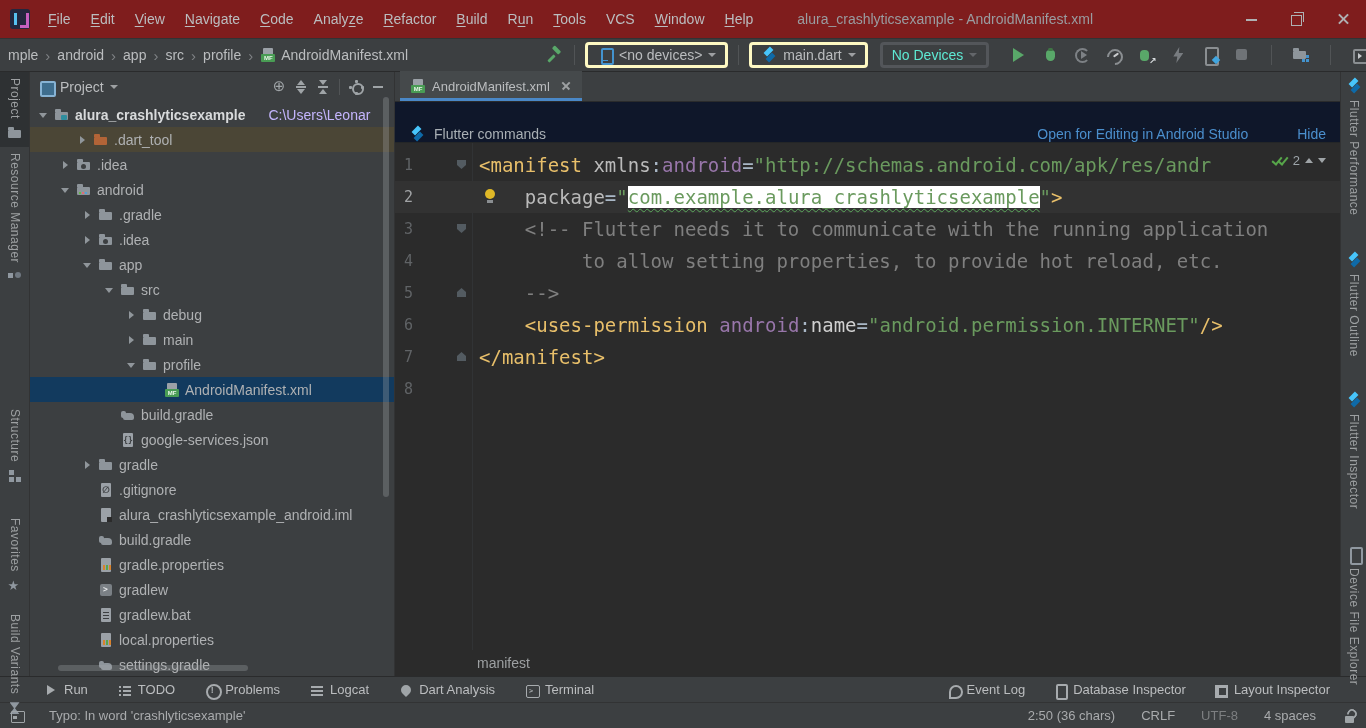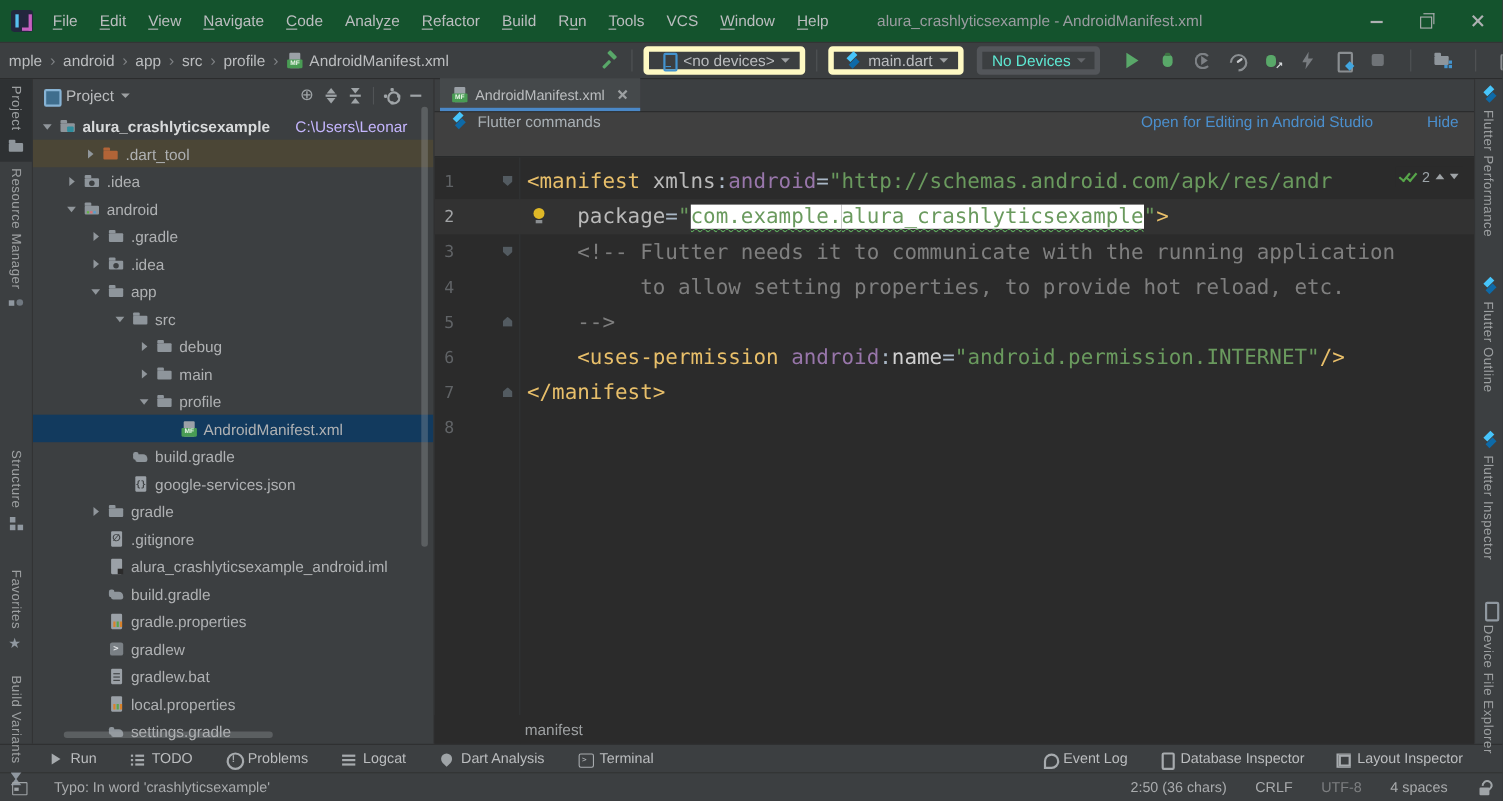--- a/index.html
+++ b/index.html
@@ -89,21 +89,21 @@
 .ic-resource::after{left:8px;top:3px;width:6px;height:6px;border-radius:50%;background:#707880}
 .ic-structure::before{left:2px;top:2px;width:5px;height:5px;background:#9098A0;box-shadow:0 7px 0 #9098A0,7px 7px 0 #9098A0}
 .ic-star i{display:block;left:1px;top:0;color:#9098A0;font:13px/16px "DejaVu Sans",sans-serif}
 .ic-variants::before{left:3px;top:2px;width:10px;height:12px;background:#9098A0;clip-path:polygon(0 0,100% 0,55% 50%,100% 100%,0 100%,45% 50%)}
 .ic-phone-grey::before{left:4px;top:1px;width:9px;height:14px;border:2px solid #9098A0;border-radius:2px}
 
 .ic-checks{width:15px;height:13px}
 .ic-checks::before{left:1px;top:1px;width:4px;height:8px;border-right:2px solid #57A64A;border-bottom:2px solid #57A64A;transform:rotate(40deg)}
 .ic-checks::after{left:7px;top:1px;width:4px;height:8px;border-right:2px solid #57A64A;border-bottom:2px solid #57A64A;transform:rotate(40deg)}
 
-#titlebar{height:38px;display:flex;align-items:center;padding-left:10px;background:#14532d;position:relative}
+#titlebar{height:38px;display:flex;align-items:center;padding-left:10px;background:#7f1d1d;position:relative}
 .appicon{width:20px;height:20px;border-radius:3px;background:#23273E;position:relative;margin-right:8px;flex:none}
 .appicon::before{content:"";position:absolute;left:4px;top:4px;width:3px;height:12px;background:#57C1F0}
 .appicon::after{content:"";position:absolute;left:10px;top:4px;width:6px;height:12px;border-bottom:3px solid #C660C0;border-right:3px solid #C660C0}
 #menubar{display:flex;font-size:14px}
 .menu-item{padding:0 10px;line-height:38px;cursor:default}
 .menu-item u{text-decoration:underline;text-underline-offset:2px}
 .wtitle{font-size:14px;color:#9A9CA0;margin-left:34px;white-space:nowrap}
 .wbtns{position:absolute;right:0;top:0;height:38px;display:flex}
 .wb{width:46px;height:38px;position:relative}
 .wb::before,.wb::after{content:"";position:absolute}
@@ -111,21 +111,21 @@
 .wb-max::before{left:17px;top:15px;width:9px;height:9px;border:1px solid #AFB1B3}
 .wb-max::after{left:20px;top:12px;width:9px;height:9px;border-top:1px solid #AFB1B3;border-right:1px solid #AFB1B3}
 .wb-close::before{left:17px;top:18px;width:13px;height:2px;background:#AFB1B3;transform:rotate(45deg)}
 .wb-close::after{left:17px;top:18px;width:13px;height:2px;background:#AFB1B3;transform:rotate(-45deg)}
 #toolbar{height:34px;display:flex;align-items:center;border-top:1px solid #323334;border-bottom:1px solid #2A2B2C;padding:0 8px;font-size:14px}
 #crumbs{display:flex;align-items:center;white-space:nowrap}
 .crumb{color:#BBBDBF}
 .crumb-sep{color:#7F8285;margin:0 7px;font-size:15px}
 .crumb-file{display:flex;align-items:center;gap:5px}
 .tsep{width:1px;height:20px;background:#515456;margin:0 10px;flex:none}
-.combo{height:26px;border:5px solid #fef9c3;border-radius:4px;display:flex;align-items:center;gap:6px;padding:0 9px;color:#BBBDBF;white-space:nowrap}
+.combo{height:26px;border:3px solid #fef9c3;border-radius:4px;display:flex;align-items:center;gap:6px;padding:0 9px;color:#BBBDBF;white-space:nowrap}
 .combo.disabled{color:#5eead4;border-color:#53565A}
 .cdown{width:0;height:0;border-top:4px solid #9DA0A2;border-left:4px solid transparent;border-right:4px solid transparent}
 .combo.disabled .cdown{border-top-color:#63666A}
 .tbtn{width:26px;height:26px;display:flex;align-items:center;justify-content:center;border-radius:3px}
 #runicons{display:flex;align-items:center;gap:6px;margin-left:16px}
 
 #main{height:604px;display:flex}
 #left-stripe{width:30px;background:#3C3F41;border-right:1px solid #323334;display:flex;flex-direction:column;align-items:center}
 #right-stripe{width:26px;background:#3C3F41;border-left:1px solid #323334;display:flex;flex-direction:column;align-items:center}
 .stripe-btn{display:flex;flex-direction:column;align-items:center;gap:6px;padding:6px 0;width:100%}
@@ -150,21 +150,21 @@
 .vscroll{position:absolute;right:5px;top:25px;width:6px;height:400px;background:rgba(166,169,172,.30);border-radius:3px}
 .hscroll{position:absolute;left:28px;bottom:5px;width:190px;height:6px;background:rgba(166,169,172,.30);border-radius:3px}
 
 #editor-col{flex:1;display:flex;flex-direction:column;background:#2B2B2B;position:relative;min-width:0}
 #tabbar{height:30px;background:#3C3F41;border-bottom:1px solid #2A2B2C;display:flex;align-items:flex-end}
 .tab{height:30px;margin-left:5px;padding:0 10px;display:flex;align-items:center;gap:6px;background:#45494B;position:relative;font-size:13px;color:#BBBDBF}
 .tab::after{content:"";position:absolute;left:0;right:0;bottom:0;height:3px;background:#4A88C7}
 .tclose{position:relative;width:12px;height:12px;margin-left:4px}
 .tclose::before,.tclose::after{content:"";position:absolute;left:1px;top:5px;width:10px;height:1.5px;background:#9DA0A2}
 .tclose::before{transform:rotate(45deg)}.tclose::after{transform:rotate(-45deg)}
-#banner{height:41px;background:#404040;border-bottom:1px solid #242627;display:flex;align-items:flex-start;gap:9px;padding:0 14px;font-size:14px;color:#A9B0B5}
+#banner{height:41px;background:#0f172a;border-bottom:1px solid #242627;display:flex;align-items:flex-end;gap:9px;padding:0 14px;font-size:14px;color:#A9B0B5}
 #banner .sp{flex:1}
 .blink{color:#4B8FCD}
 #banner .blink+.blink{margin-left:40px}
 #code{flex:1;position:relative;font-family:"DejaVu Sans Mono",monospace;font-size:19px;overflow:hidden;padding-top:6px}
 .gutline{position:absolute;left:77px;top:0;bottom:0;width:1px;background:#313335}
 .cl{position:relative;height:32px;line-height:32px;white-space:pre;padding-left:84px}
 .cl.cur{background:#323232}
 .num{position:absolute;left:0;top:0;width:18px;text-align:right;color:#606366;font-size:15px}
 .cl.cur .num{color:#A1A3A5}
 .fold{position:absolute;left:62px;top:11px;width:9px;height:9px;background:#535B61}

